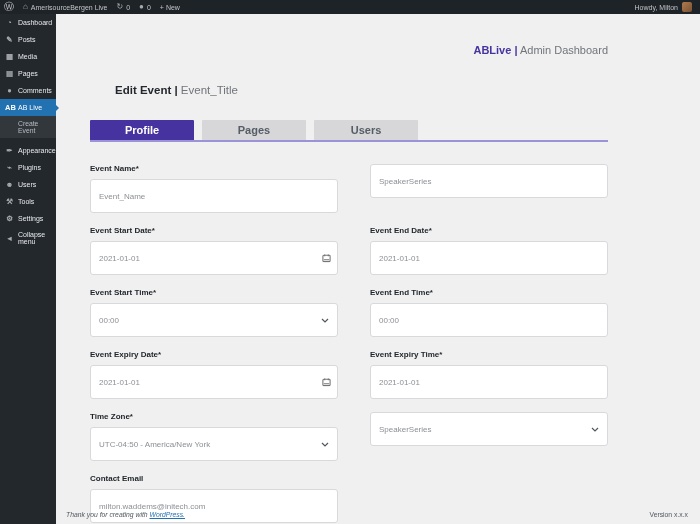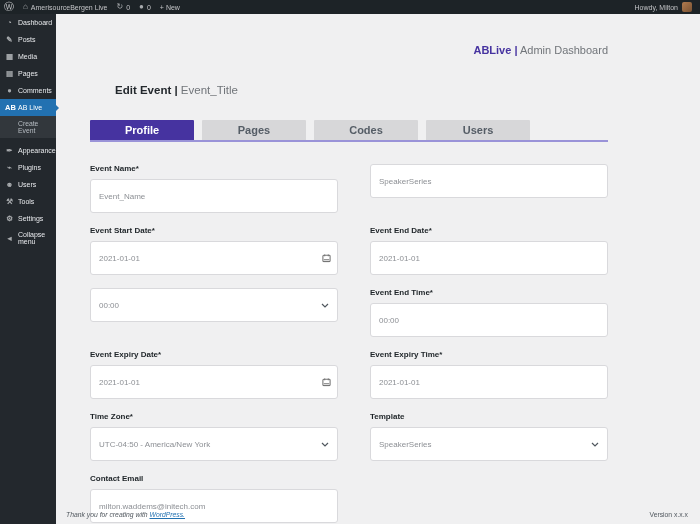--- a/index.html
+++ b/index.html
@@ -192,21 +192,20 @@
       <span class="b1">ABLive |</span><span class="b2"> Admin Dashboard</span>
     </div>
 
     <div class="page-head">
       <span class="p1">Edit Event |</span><span class="p2"> Event_Title</span>
     </div>
 
     <div class="tabs">
       <div class="tab active">Profile</div>
       <div class="tab">Pages</div>
-      <div class="tab">Codes</div>
       <div class="tab">Users</div>
     </div>
 
     <div class="form-grid">
 
       <div class="field">
         <label>Event Name*</label>
         <div class="ctrl">
           <input type="text" placeholder="Event_Name" style="">
         </div>
@@ -234,20 +233,21 @@
       </div>
 
       <div class="field">
         <label>Event End Date*</label>
         <div class="ctrl">
           <input type="text" placeholder="2021-01-01" style="">
         </div>
       </div>
 
       <div class="field">
+        <label>Event Start Time*</label>
         <div class="ctrl">
           <div class="selbox">
             <span>00:00</span>
             <span>
               <svg width="8" height="5" viewBox="0 0 8 5">
                   <polyline points="1,1 4,4 7,1" fill="none" stroke="#50575e" stroke-width="1.2"></polyline>
                 </svg>
             </span>
           </div>
         </div>
@@ -290,21 +290,20 @@
             <span>
               <svg width="8" height="5" viewBox="0 0 8 5">
                   <polyline points="1,1 4,4 7,1" fill="none" stroke="#50575e" stroke-width="1.2"></polyline>
                 </svg>
             </span>
           </div>
         </div>
       </div>
 
       <div class="field">
-        <label>Template</label>
         <div class="ctrl">
           <div class="selbox">
             <span>SpeakerSeries</span>
             <span>
               <svg width="8" height="5" viewBox="0 0 8 5">
                   <polyline points="1,1 4,4 7,1" fill="none" stroke="#50575e" stroke-width="1.2"></polyline>
                 </svg>
             </span>
           </div>
         </div>

